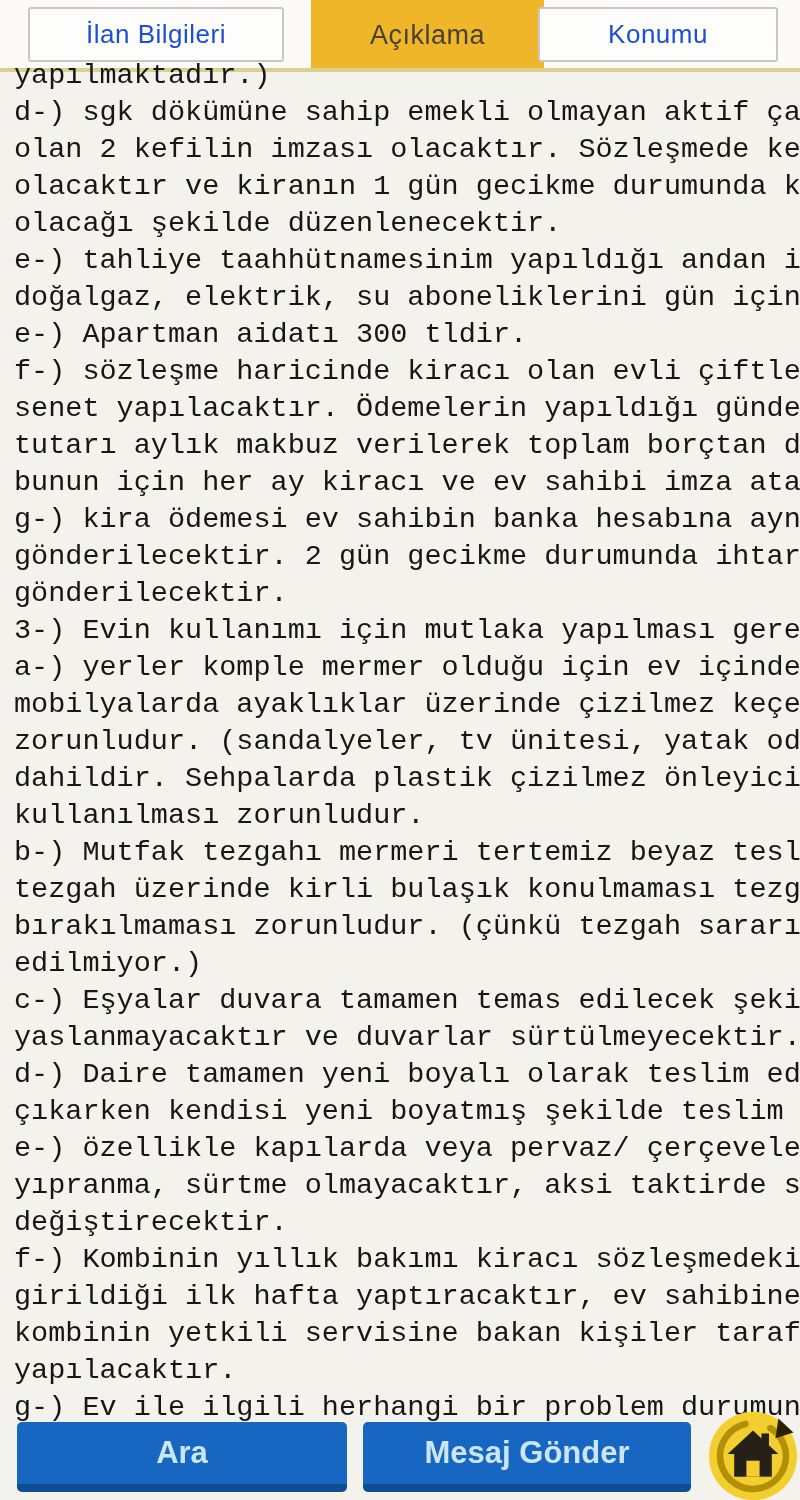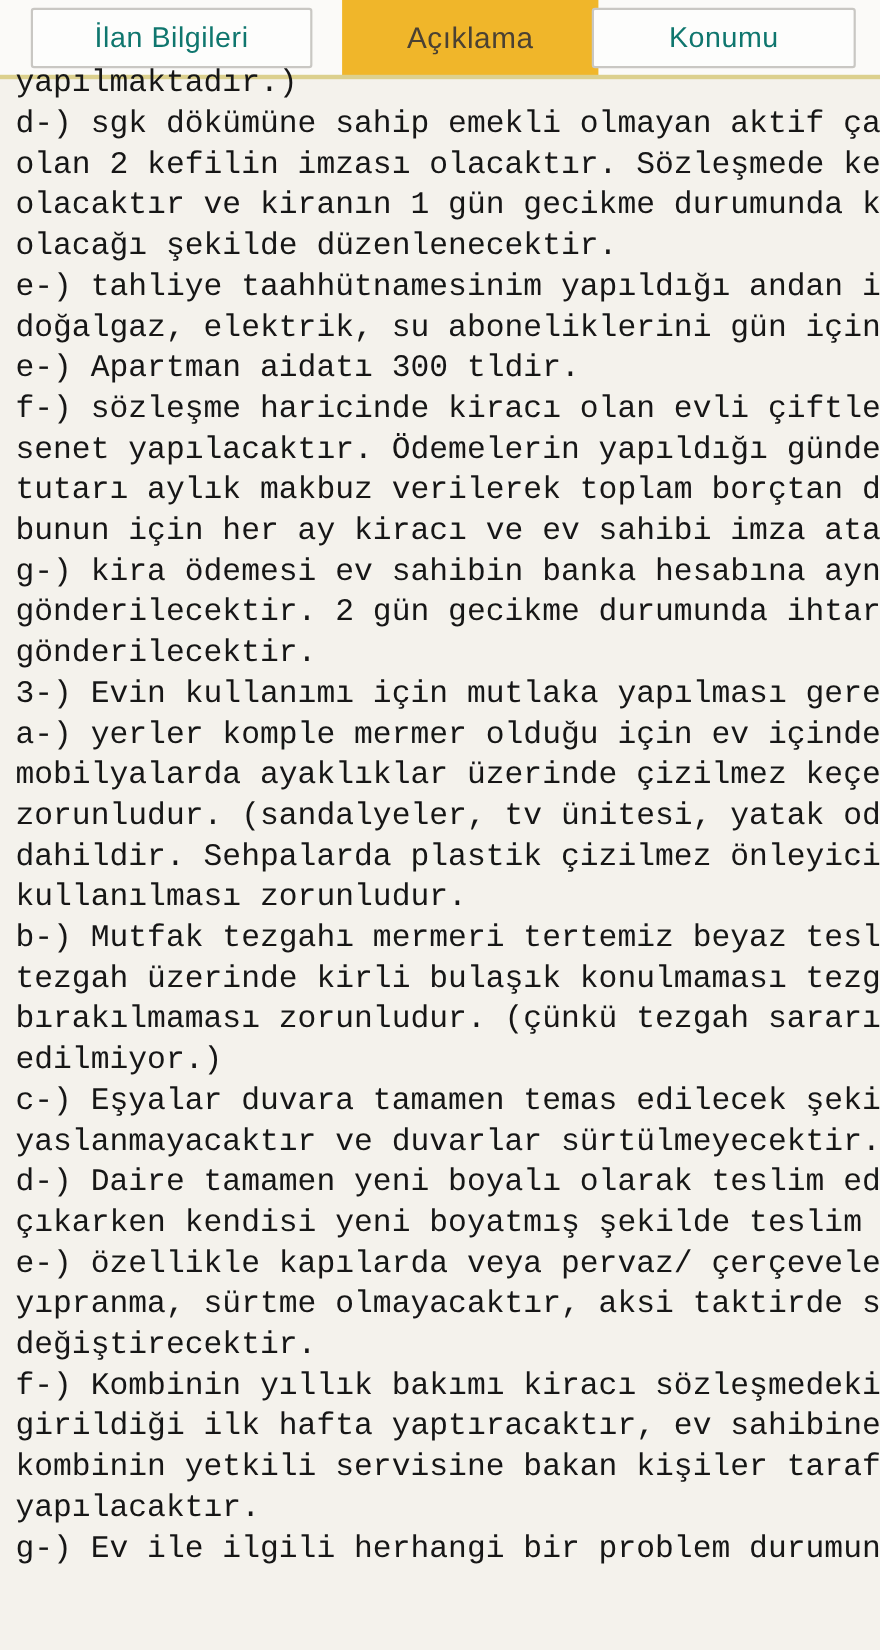--- a/index.html
+++ b/index.html
@@ -16,21 +16,21 @@
     position: absolute; top: 0; left: 0; width: 800px; height: 68px;
     background: #fbfaf8;
   }
   .tab-underline {
     position: absolute; top: 68px; left: 0; width: 800px; height: 4px;
     background: #dcd08e;
   }
   .tab {
     position: absolute;
     display: flex; align-items: center; justify-content: center;
-    font-size: 26px; color: #0f766e; box-sizing: border-box;
+    font-size: 26px; color: #1d4ed8; box-sizing: border-box;
     cursor: pointer; letter-spacing: 0.5px;
   }
   .tab-plain {
     top: 7px; height: 55px;
     background: #fdfdfc;
     border: 2px solid #c9c7c3;
     border-radius: 3px;
   }
   .tab-ilan { left: 28px; width: 256px; }
   .tab-konum { left: 538px; width: 240px; }
@@ -124,14 +124,33 @@
 çıkarken kendisi yeni boyatmış şekilde teslim edecektir.
 e-) özellikle kapılarda veya pervaz/ çerçevelerde kesinlikle çizik,
 yıpranma, sürtme olmayacaktır, aksi taktirde sıfırıyla kiracı
 değiştirecektir.
 f-) Kombinin yıllık bakımı kiracı sözleşmedeki 12. Ay içine
 girildiği ilk hafta yaptıracaktır, ev sahibine haber verilecek ve
 kombinin yetkili servisine bakan kişiler tarafından bakım
 yapılacaktır.
 g-) Ev ile ilgili herhangi bir problem durumunda direk ev sahibi</div>
 
+  <div class="bottombar">
+    <button class="btn btn-ara">Ara</button>
+    <button class="btn btn-mesaj">Mesaj Gönder</button>
+    <div class="fab">
+      <svg viewBox="0 0 100 100" width="94" height="94" aria-hidden="true">
+        <circle cx="50" cy="50" r="47" fill="#f2cf2f"></circle>
+        <g transform="rotate(-58 50 50)">
+          <circle cx="50" cy="50" r="35" fill="none" stroke="#b28f06" stroke-width="7" stroke-dasharray="192 28" stroke-linecap="round"></circle>
+        </g>
+        <polygon points="77,10 93,25 74,31" fill="#2a2105"></polygon>
+        <g fill="#262019">
+          <polygon points="50,23 77,48 23,48"></polygon>
+          <rect x="30" y="44" width="40" height="28"></rect>
+          <rect x="59" y="26" width="8" height="13"></rect>
+        </g>
+        <rect x="43" y="55" width="14" height="17" fill="#f2cf2f"></rect>
+      </svg>
+    </div>
+  </div>
 
 </div>
 
 </body></html>

